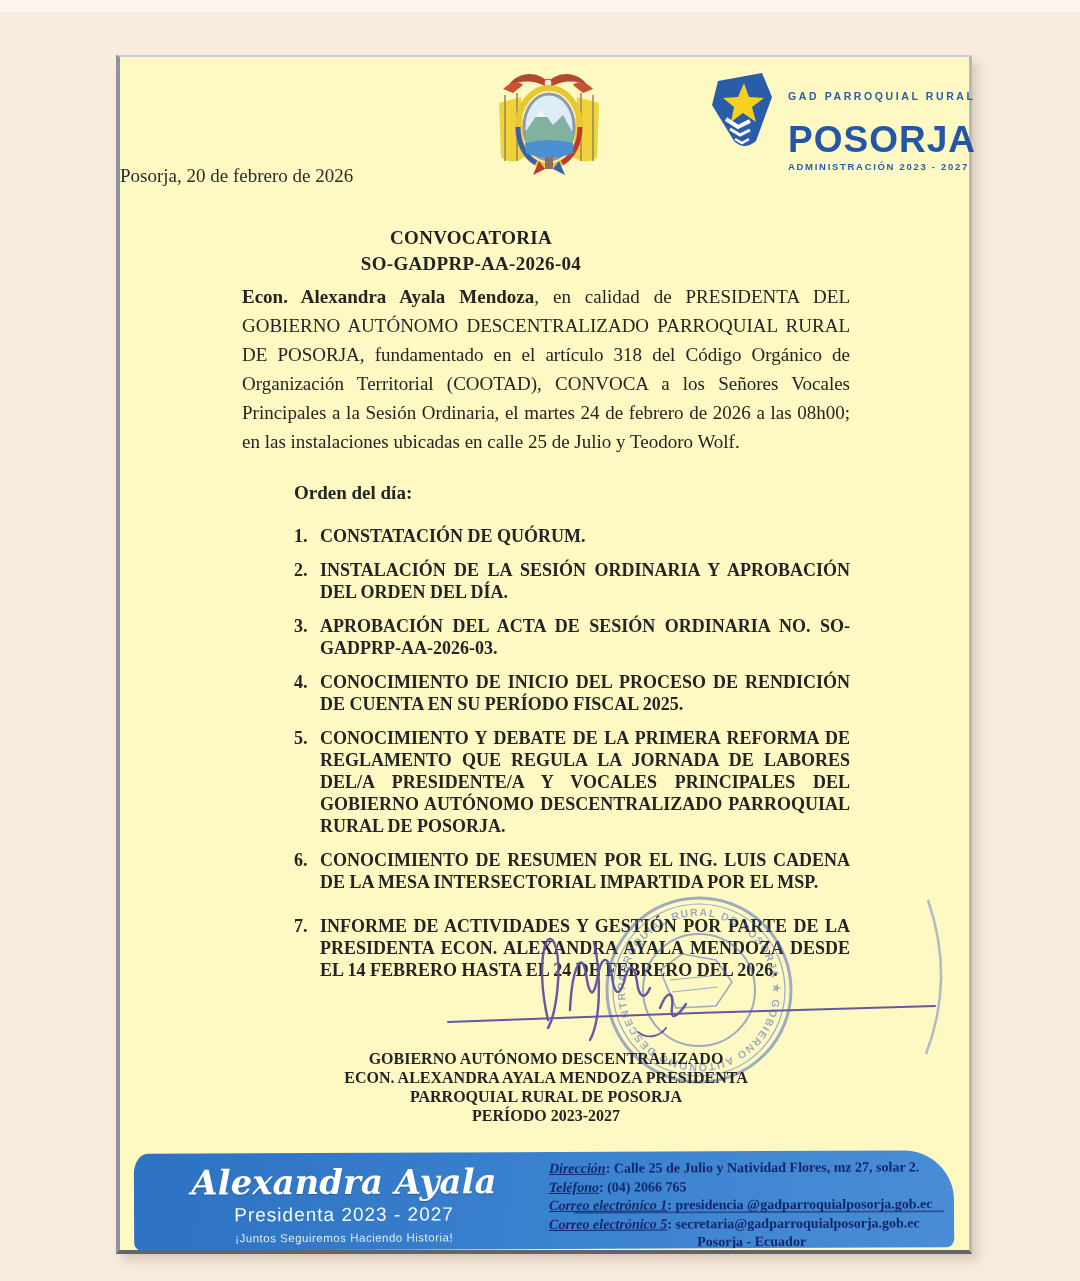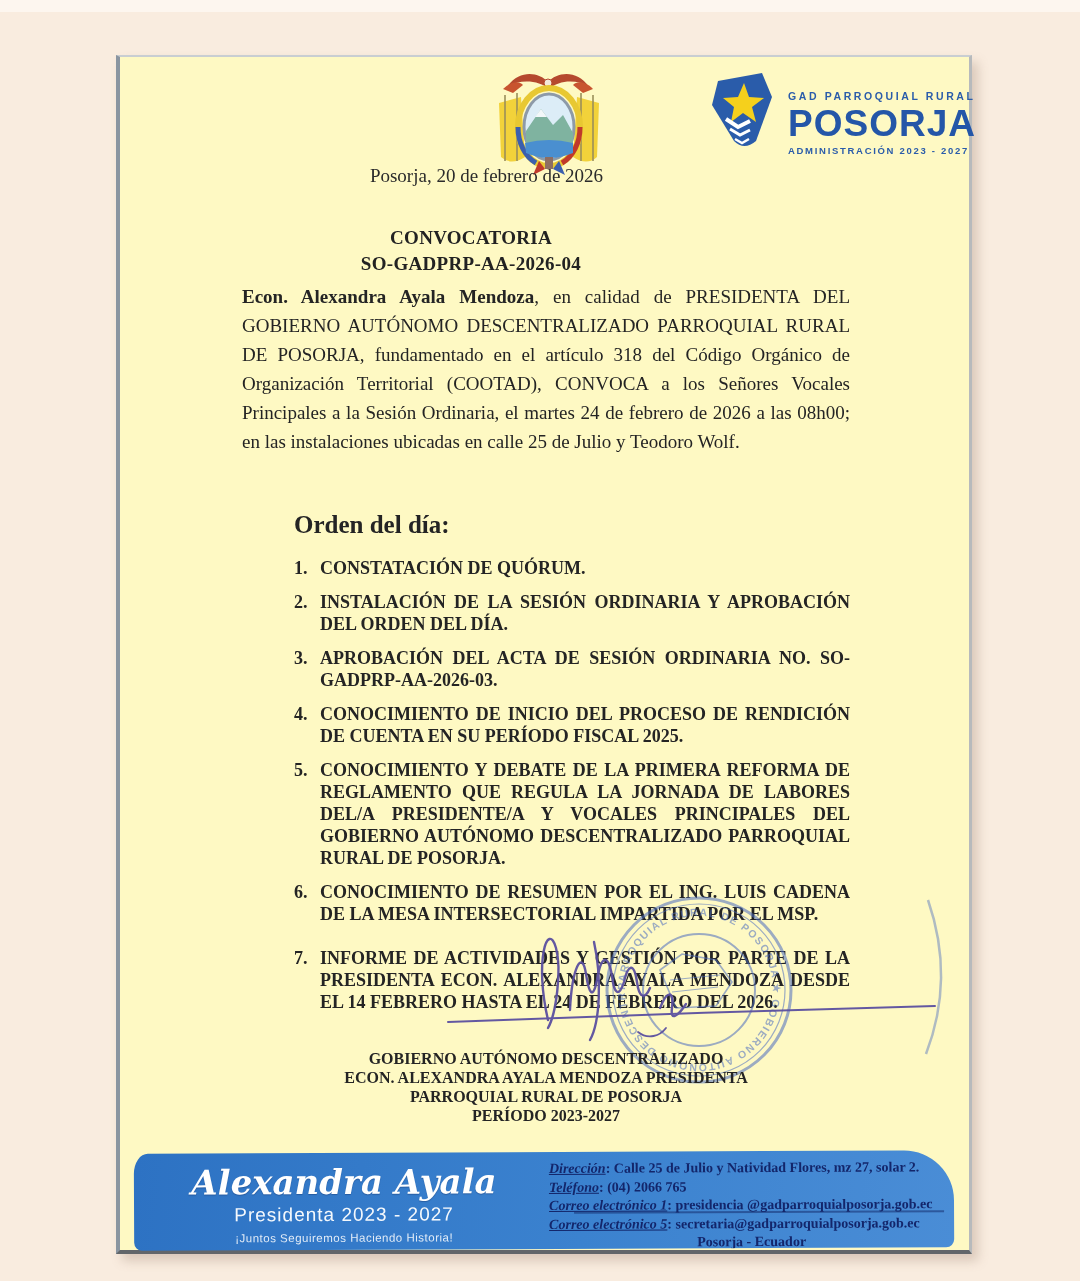--- a/index.html
+++ b/index.html
@@ -20,31 +20,31 @@
     box-shadow:6px 7px 10px rgba(140,110,95,.28);
     box-sizing:content-box;
   }
   .page *{box-sizing:border-box;}
   
   .coat{position:absolute;left:369px;top:8px;width:120px;height:112px;}
   .logo{position:absolute;left:584px;top:14px;display:flex;}
   .logo-shield{width:76px;height:86px;}
   .logo-text{margin-left:8px;margin-top:20px;color:#2456a8;line-height:1;}
   .logo-line1{font-family:"Liberation Sans",sans-serif;font-size:10.5px;font-weight:bold;letter-spacing:2.6px;color:#2a5caa;}
-  .logo-line2{font-family:"Liberation Sans",sans-serif;font-size:37px;font-weight:800;letter-spacing:1px;color:#2456a8;margin-top:3px;}
+  .logo-line2{font-family:"Liberation Sans",sans-serif;font-size:37px;font-weight:800;letter-spacing:1px;color:#2456a8;margin-top:19px;}
   .logo-line3{font-family:"Liberation Sans",sans-serif;font-size:9.5px;font-weight:bold;letter-spacing:1.7px;color:#2a5caa;margin-top:4px;}
-  .dateline{position:absolute;left:0;top:108px;width:849px;text-align:center;padding-right:116px;
+  .dateline{position:absolute;left:0;top:108px;width:849px;text-align:left;padding-right:116px;
     font-size:19px;color:#2b2b2b;}
   .titleblock{position:absolute;left:0;top:168px;width:702px;text-align:center;
     font-size:19px;font-weight:bold;line-height:26px;color:#222;letter-spacing:.3px;}
   
   .content{position:absolute;left:122px;top:225px;width:608px;color:#242424;}
   .intro{margin:0;font-size:19px;line-height:29px;text-align:justify;}
   .intro .b{font-weight:bold;}
-  .agenda-heading{font-size:25px;font-weight:bold;margin:56px 0 0 52px;line-height:26px;}
+  .agenda-heading{font-size:19px;font-weight:bold;margin:24px 0 0 52px;line-height:26px;}
   .agenda{list-style:none;margin:19px 0 0 0;padding:0 0 0 52px;}
   .agenda li{display:flex;font-size:18px;font-weight:bold;line-height:22px;margin-bottom:12px;}
   .agenda li.extra-gap{margin-top:22px;}
   .agenda .num{width:26px;flex:none;}
   .agenda .li-text{flex:1;text-align:justify;}
   
   .sig-block{position:absolute;left:122px;top:992px;width:608px;text-align:center;
     font-size:16px;font-weight:bold;line-height:19px;color:#242424;}
   
   .overlay{position:absolute;left:300px;top:825px;width:530px;height:260px;pointer-events:none;}

